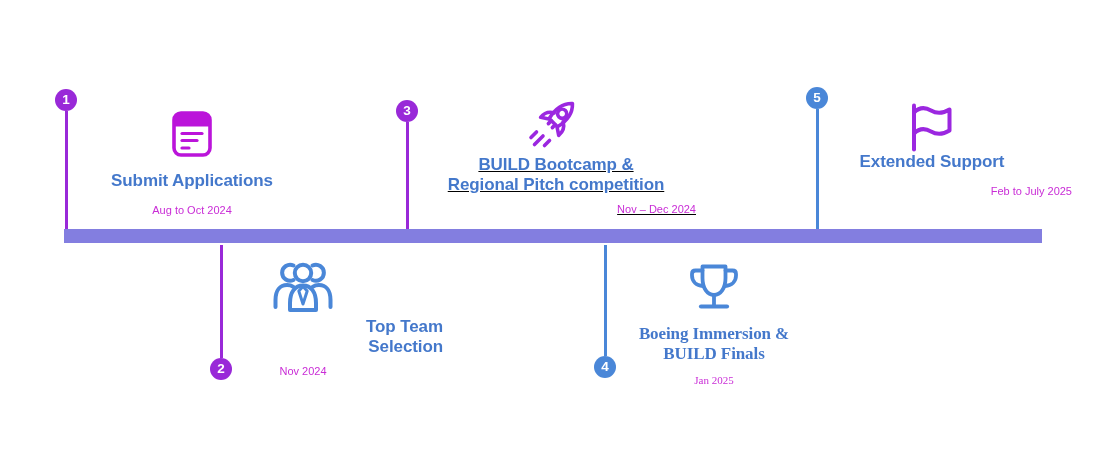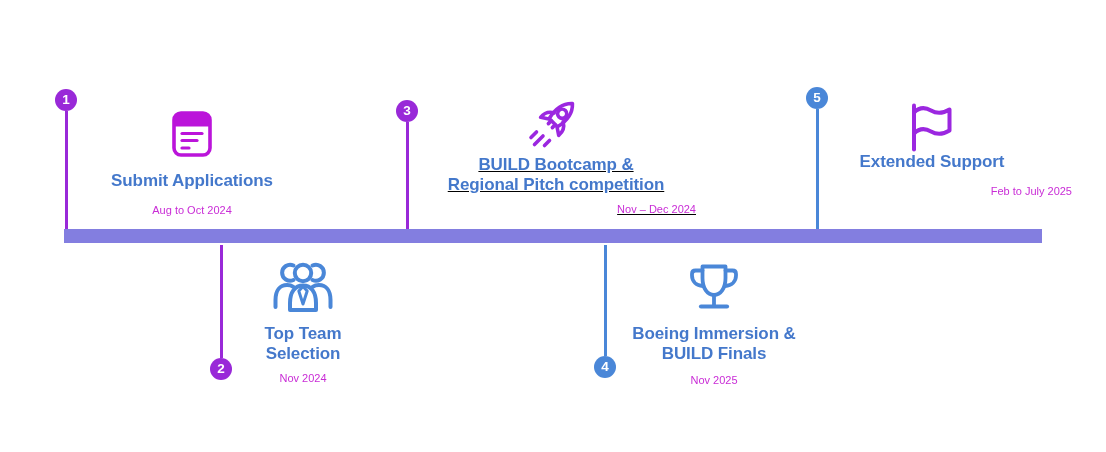--- a/index.html
+++ b/index.html
@@ -26,23 +26,23 @@
   
   .col{position:absolute;width:280px;text-align:center;}
   .col .icon{display:block;margin:0 auto;}
   .title{
     display:block;font-weight:700;color:var(--title);
     font-size:17px;line-height:20px;white-space:pre-line;letter-spacing:-0.1px;
   }
   .date{display:block;color:var(--date);font-size:11px;line-height:20px;}
   
   #col1{left:52px;top:111px;}  #col1 .title{margin-top:14px;} #col1 .date{margin-top:9px;}
-  #col2{left:163px;top:257px;} #col2 .title{margin-top:7px;}  #col2 .date{margin-top:4px;}
+  #col2{left:163px;top:257px;} #col2 .title{text-align:right;}  #col2 .date{margin-top:4px;}
   #col3{left:416px;top:94px;text-decoration:underline;}  #col3 .title{margin-top:5px;}  #col3 .date{margin-top:4px;text-align:right;}
-  #col4{left:574px;top:261px;} #col4 .title{margin-top:11px;} #col4 .date{margin-top:6px;}
+  #col4{left:574px;top:261px;font-family:Liberation Serif, serif;} #col4 .title{margin-top:11px;} #col4 .date{margin-top:6px;}
   #col5{left:792px;top:102px;} #col5 .title{} #col5 .date{margin-top:9px;text-align:right;}
   
   .ic-magenta{color:var(--magenta_icon);stroke:var(--magenta_icon);}
   .ic-violet{color:var(--violet_icon);stroke:var(--violet_icon);}
   .ic-blue{color:var(--blue_icon);stroke:var(--blue_icon);}
 </style>
 </head>
 <body>
 
 <div id="canvas">
@@ -122,21 +122,21 @@
   <div class="col" id="col4">
     <svg class="icon ic-blue" width="52" height="52" viewBox="0 0 52 52" fill="none" stroke-width="3.8" stroke-linecap="round" stroke-linejoin="round">
       <path d="M14.5 5.5 H37.5 V17 C37.5 27.5 32.5 34 26 34 C19.5 34 14.5 27.5 14.5 17 Z"></path>
       <path d="M14.5 9.5 H7.5 C5.3 9.5 4 10.8 4 13 V14.5 C4 20.5 8.5 24.5 14.8 25"></path>
       <path d="M37.5 9.5 H44.5 C46.7 9.5 48 10.8 48 13 V14.5 C48 20.5 43.5 24.5 37.2 25"></path>
       <line x1="26" y1="34" x2="26" y2="44"></line>
       <line x1="13" y1="45.5" x2="39" y2="45.5" stroke-width="4.2"></line>
     </svg>
     <span class="title">Boeing Immersion &amp;
 BUILD Finals</span>
-    <span class="date">Nov 2025</span>
+    <span class="date">Jan 2025</span>
   </div>
 
   <div class="col" id="col5">
     <svg class="icon ic-violet" width="48" height="50" viewBox="0 0 48 50" fill="none" stroke-width="4" stroke-linecap="round" stroke-linejoin="round">
       <line x1="6" y1="3.5" x2="6" y2="47.5"></line>
       <path d="M6 10.5 C11 5.5 17 5 23 8.5 C29 12 35 11.5 41.5 7.5 V28.5 C35 32.5 29 33 23 29.5 C17 26 11 26.5 6 31.5 Z"></path>
     </svg>
     <span class="title">Extended Support</span>
     <span class="date">Feb to July 2025</span>
   </div>

